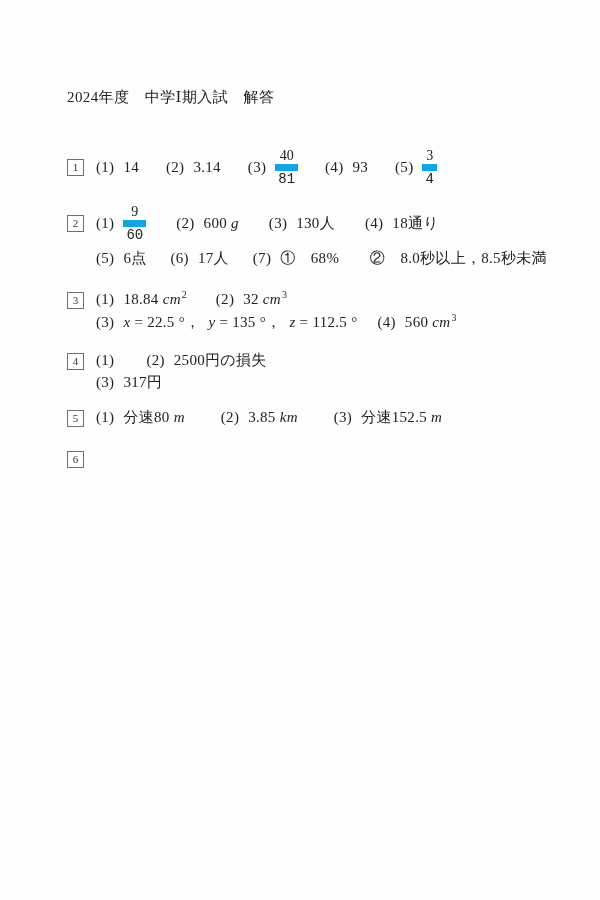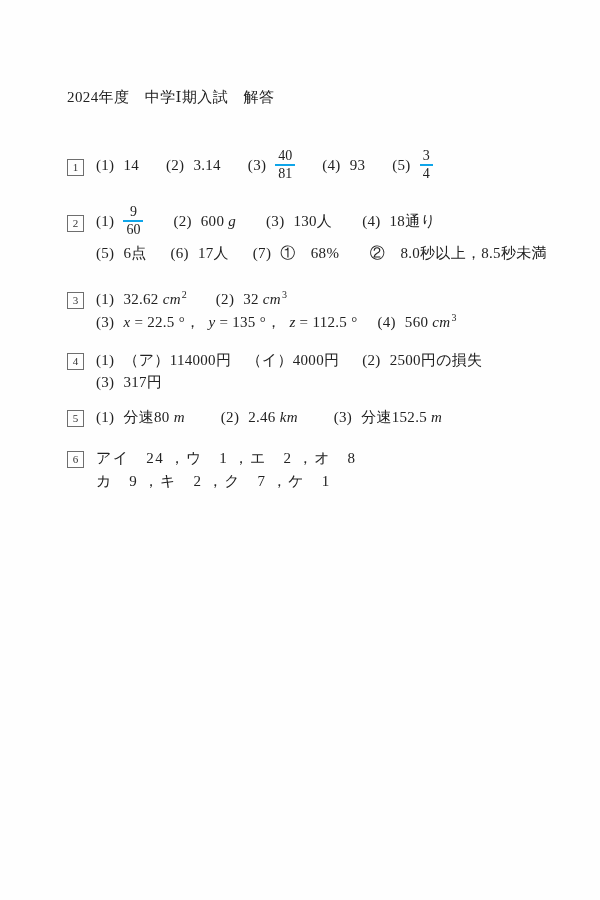--- a/index.html
+++ b/index.html
@@ -62,21 +62,21 @@
   }
   .frac {
     display: inline-flex;
     flex-direction: column;
     align-items: center;
     line-height: 1.15;
     font-size: 14px;
     letter-spacing: 0;
   }
   .fnum, .fden { padding: 0 3px; display: block; }
-  .fden { border-top: 2px solid #0ea5e9; }
+  .fden { border-top: 7px solid #0ea5e9; font-family: Liberation Mono, monospace; }
 </style>
 </head>
 <body>
 
 <div class="sheet">
 
   <div class="title">2024年度　中学Ⅰ期入試　解答</div>
 
   <section class="problem tall-first" style="top:148px; --gap:27px">
     <span class="pbox">1</span>
@@ -152,21 +152,21 @@
       </div>
     </div>
   </section>
 
   <section class="problem" style="top:290px; --gap:29px">
     <span class="pbox">3</span>
     <div class="pcontent">
       <div class="pline">
         <span class="item">
           <span class="lbl">(1)</span>
-          <span>32.62 </span><span class="seg-i">cm</span><span class="seg-sup">2</span>
+          <span>18.84 </span><span class="seg-i">cm</span><span class="seg-sup">2</span>
         </span>
         <span class="item">
           <span class="lbl">(2)</span>
           <span>32 </span><span class="seg-i">cm</span><span class="seg-sup">3</span>
         </span>
       </div>
       <div class="pline" style="margin-top:4px; --gap:20px">
         <span class="item">
           <span class="lbl">(3)</span>
           <span class="seg-i">x</span><span> = 22.5 °，  </span><span class="seg-i">y</span><span> = 135 °，  </span><span class="seg-i">z</span><span> = 112.5 °</span>
@@ -178,21 +178,20 @@
       </div>
     </div>
   </section>
 
   <section class="problem" style="top:351px; --gap:23px">
     <span class="pbox">4</span>
     <div class="pcontent">
       <div class="pline">
         <span class="item">
           <span class="lbl">(1)</span>
-          <span>（ア）114000円　（イ）4000円</span>
         </span>
         <span class="item">
           <span class="lbl">(2)</span>
           <span>2500円の損失</span>
         </span>
       </div>
       <div class="pline" style="margin-top:3px">
         <span class="item">
           <span class="lbl">(3)</span>
           <span>317円</span>
@@ -204,39 +203,27 @@
   <section class="problem" style="top:408px; --gap:36px">
     <span class="pbox">5</span>
     <div class="pcontent">
       <div class="pline">
         <span class="item">
           <span class="lbl">(1)</span>
           <span>分速80 </span><span class="seg-i">m</span>
         </span>
         <span class="item">
           <span class="lbl">(2)</span>
-          <span>2.46 </span><span class="seg-i">km</span>
+          <span>3.85 </span><span class="seg-i">km</span>
         </span>
         <span class="item">
           <span class="lbl">(3)</span>
           <span>分速152.5 </span><span class="seg-i">m</span>
         </span>
       </div>
     </div>
   </section>
 
   <section class="problem" style="top:449px">
     <span class="pbox">6</span>
-    <div class="pcontent">
-      <div class="pline" style="letter-spacing:1.5px">
-        <span class="item">
-          <span>アイ　24 ，ウ　1 ，エ　2 ，オ　8</span>
-        </span>
-      </div>
-      <div class="pline" style="margin-top:4px; letter-spacing:1.5px">
-        <span class="item">
-          <span>カ　9 ，キ　2 ，ク　7 ，ケ　1</span>
-        </span>
-      </div>
-    </div>
   </section>
 
 </div>
 
 </body></html>

